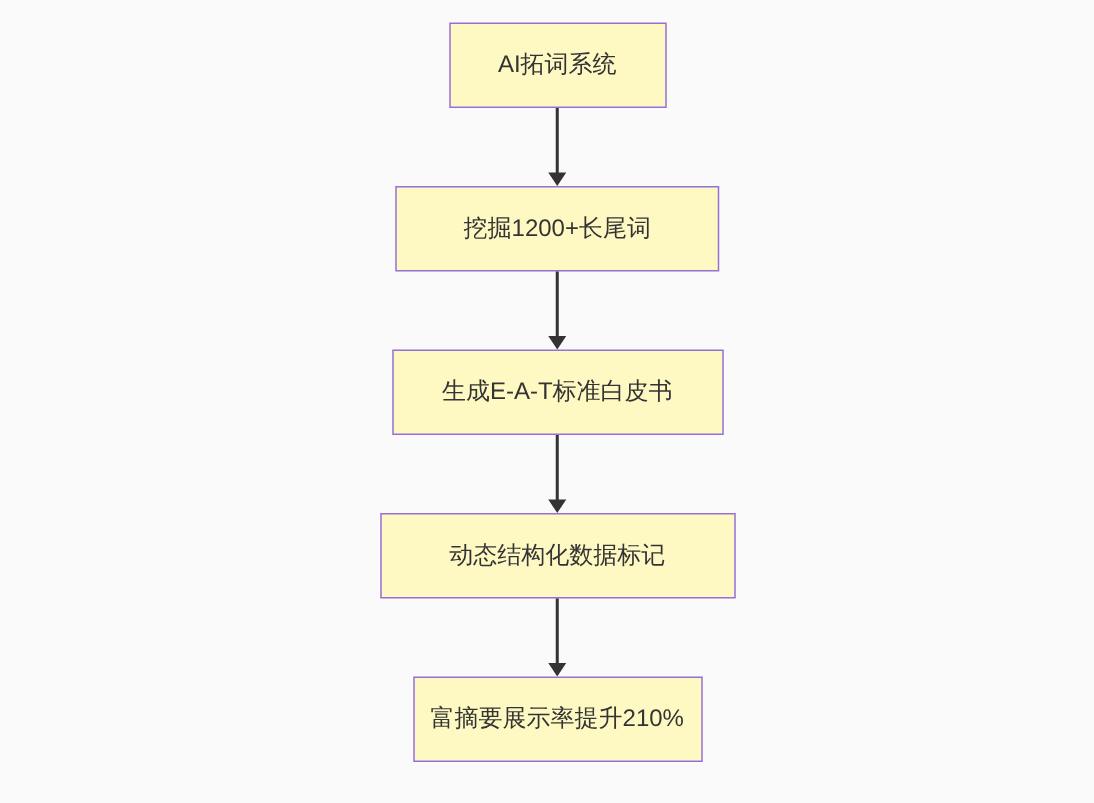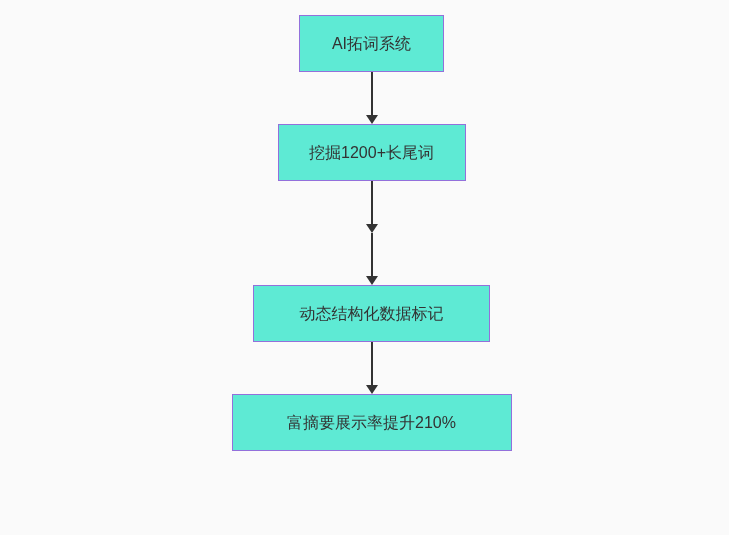--- a/index.html
+++ b/index.html
@@ -20,38 +20,38 @@
     top: 15px;
     left: calc(50% + 7px);
     transform: translateX(-50%);
     display: flex;
     flex-direction: column;
     align-items: center;
   }
   .node {
     box-sizing: border-box;
     height: 57px;
-    background: #5eead4;
+    background: #fef9c3;
     border: 1px solid #9370DB;
     display: flex;
     align-items: center;
     justify-content: center;
     flex: 0 0 auto;
   }
   .node-label {
     color: #333333;
     font-size: 16px;
     line-height: 1;
     white-space: nowrap;
   }
   .node-1 { width: 145px; }
-  .node-2 { width: 188px; }
+  .node-2 { width: 216px; }
   .node-3 { width: 221px; }
   .node-4 { width: 237px; }
-  .node-5 { width: 280px; }
+  .node-5 { width: 193px; }
   .edge {
     position: relative;
     width: 14px;
     height: 52px;
     display: flex;
     justify-content: center;
     flex: 0 0 auto;
   }
   .edge-line {
     width: 2px;
@@ -87,20 +87,23 @@
 
     <div class="node node-2">
       <span class="node-label">挖掘1200+长尾词</span>
     </div>
 
     <div class="edge">
       <div class="edge-line"></div>
       <div class="edge-head"></div>
     </div>
 
+    <div class="node node-3">
+      <span class="node-label">生成E-A-T标准白皮书</span>
+    </div>
 
     <div class="edge">
       <div class="edge-line"></div>
       <div class="edge-head"></div>
     </div>
 
     <div class="node node-4">
       <span class="node-label">动态结构化数据标记</span>
     </div>
 

